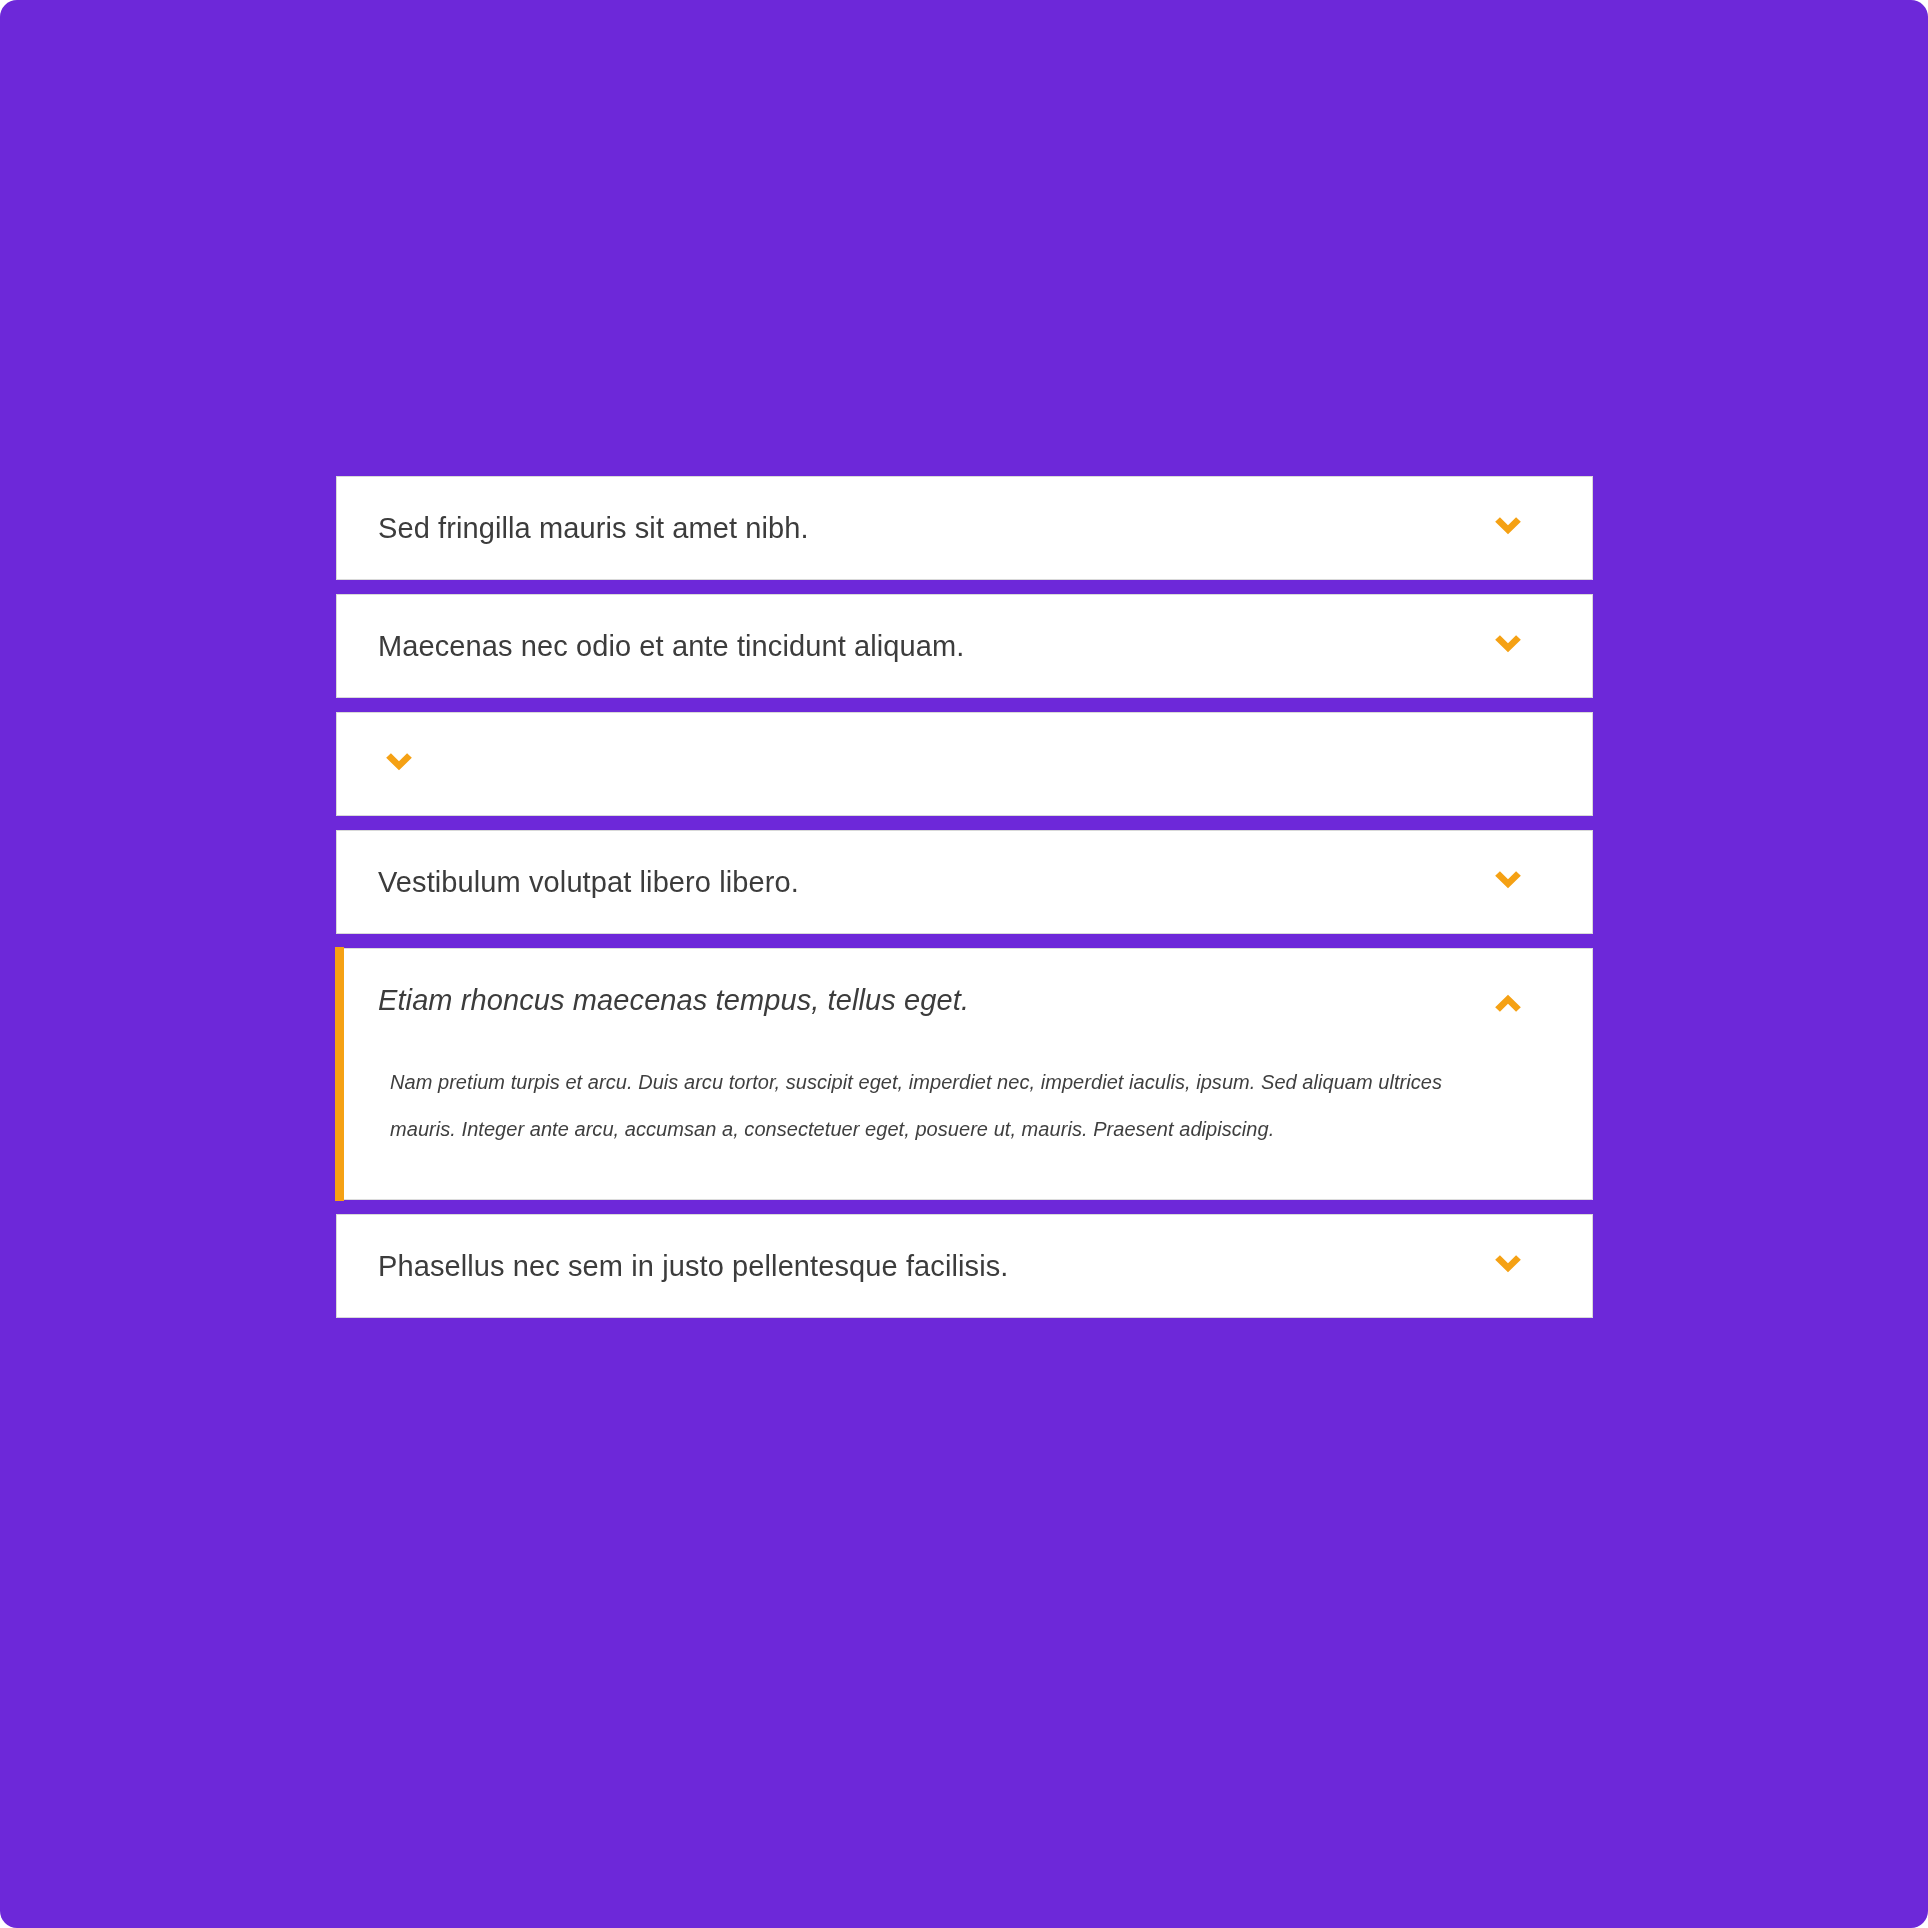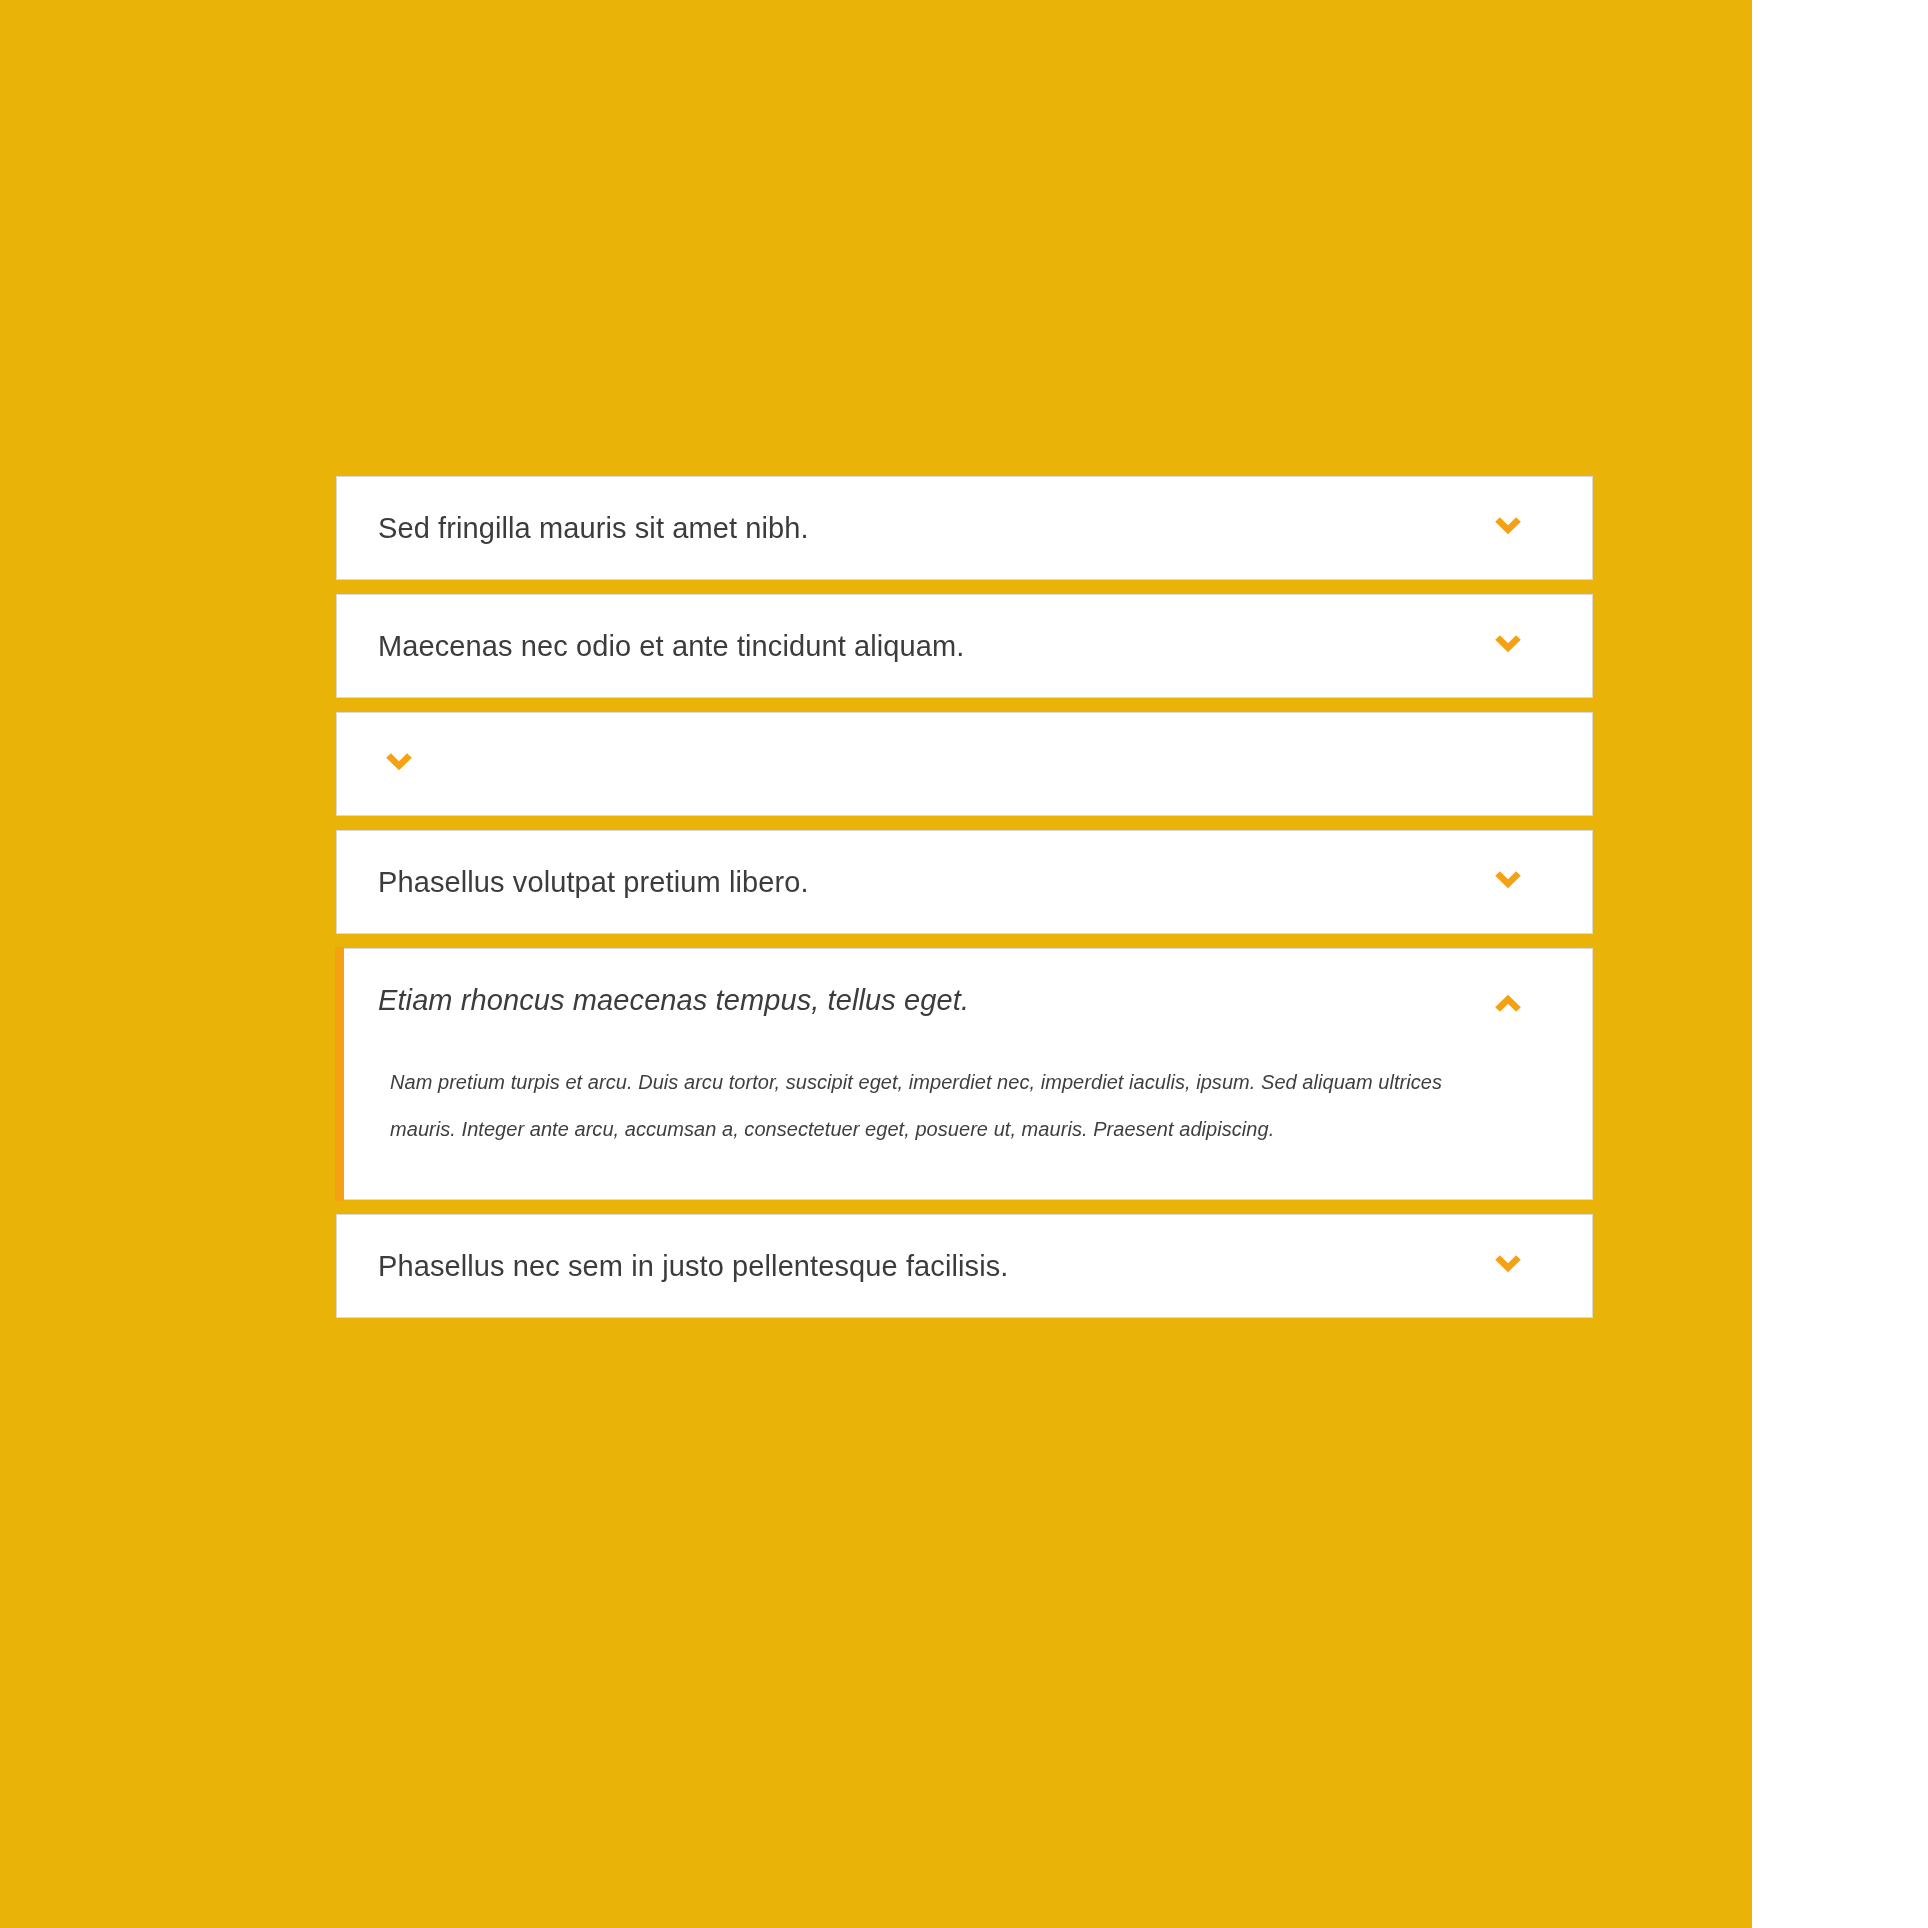--- a/index.html
+++ b/index.html
@@ -9,24 +9,25 @@
   }
   body {
     width: 1928px;
     height: 1928px;
     font-family: "Liberation Sans", sans-serif;
     -webkit-font-smoothing: antialiased;
   }
 
   .page {
     position: relative;
-    width: 1752px;
+    width: 1928px;
     height: 1928px;
-    background: #eab308;
+    background: #6d28d9;
     overflow: hidden;
+    border-radius: 17px;
   }
 
   .accordion {
     position: absolute;
     left: 336px;
     top: 476px;
     width: 1257px;
     box-sizing: border-box;
   }
 
@@ -134,21 +135,21 @@
         <div class="acc-header">
           <span class="chev">
             <svg width="38" height="38" viewBox="0 0 40 40" aria-hidden="true">
               <path d="M6.5 13.5 L11.5 8.8 L20 17.0 L28.5 8.8 L33.5 13.5 L20 26.6 Z" fill="#f5a114"></path>
             </svg>
           </span>
         </div>
       </div>
       <div class="acc-item">
         <div class="acc-header">
-          <span class="acc-title">Phasellus volutpat pretium libero.</span>
+          <span class="acc-title">Vestibulum volutpat libero libero.</span>
           <span class="chev">
             <svg width="38" height="38" viewBox="0 0 40 40" aria-hidden="true">
               <path d="M6.5 13.5 L11.5 8.8 L20 17.0 L28.5 8.8 L33.5 13.5 L20 26.6 Z" fill="#f5a114"></path>
             </svg>
           </span>
         </div>
       </div>
       <div class="acc-item expanded">
         <span class="accent-bar"></span>
         <div class="acc-header">

